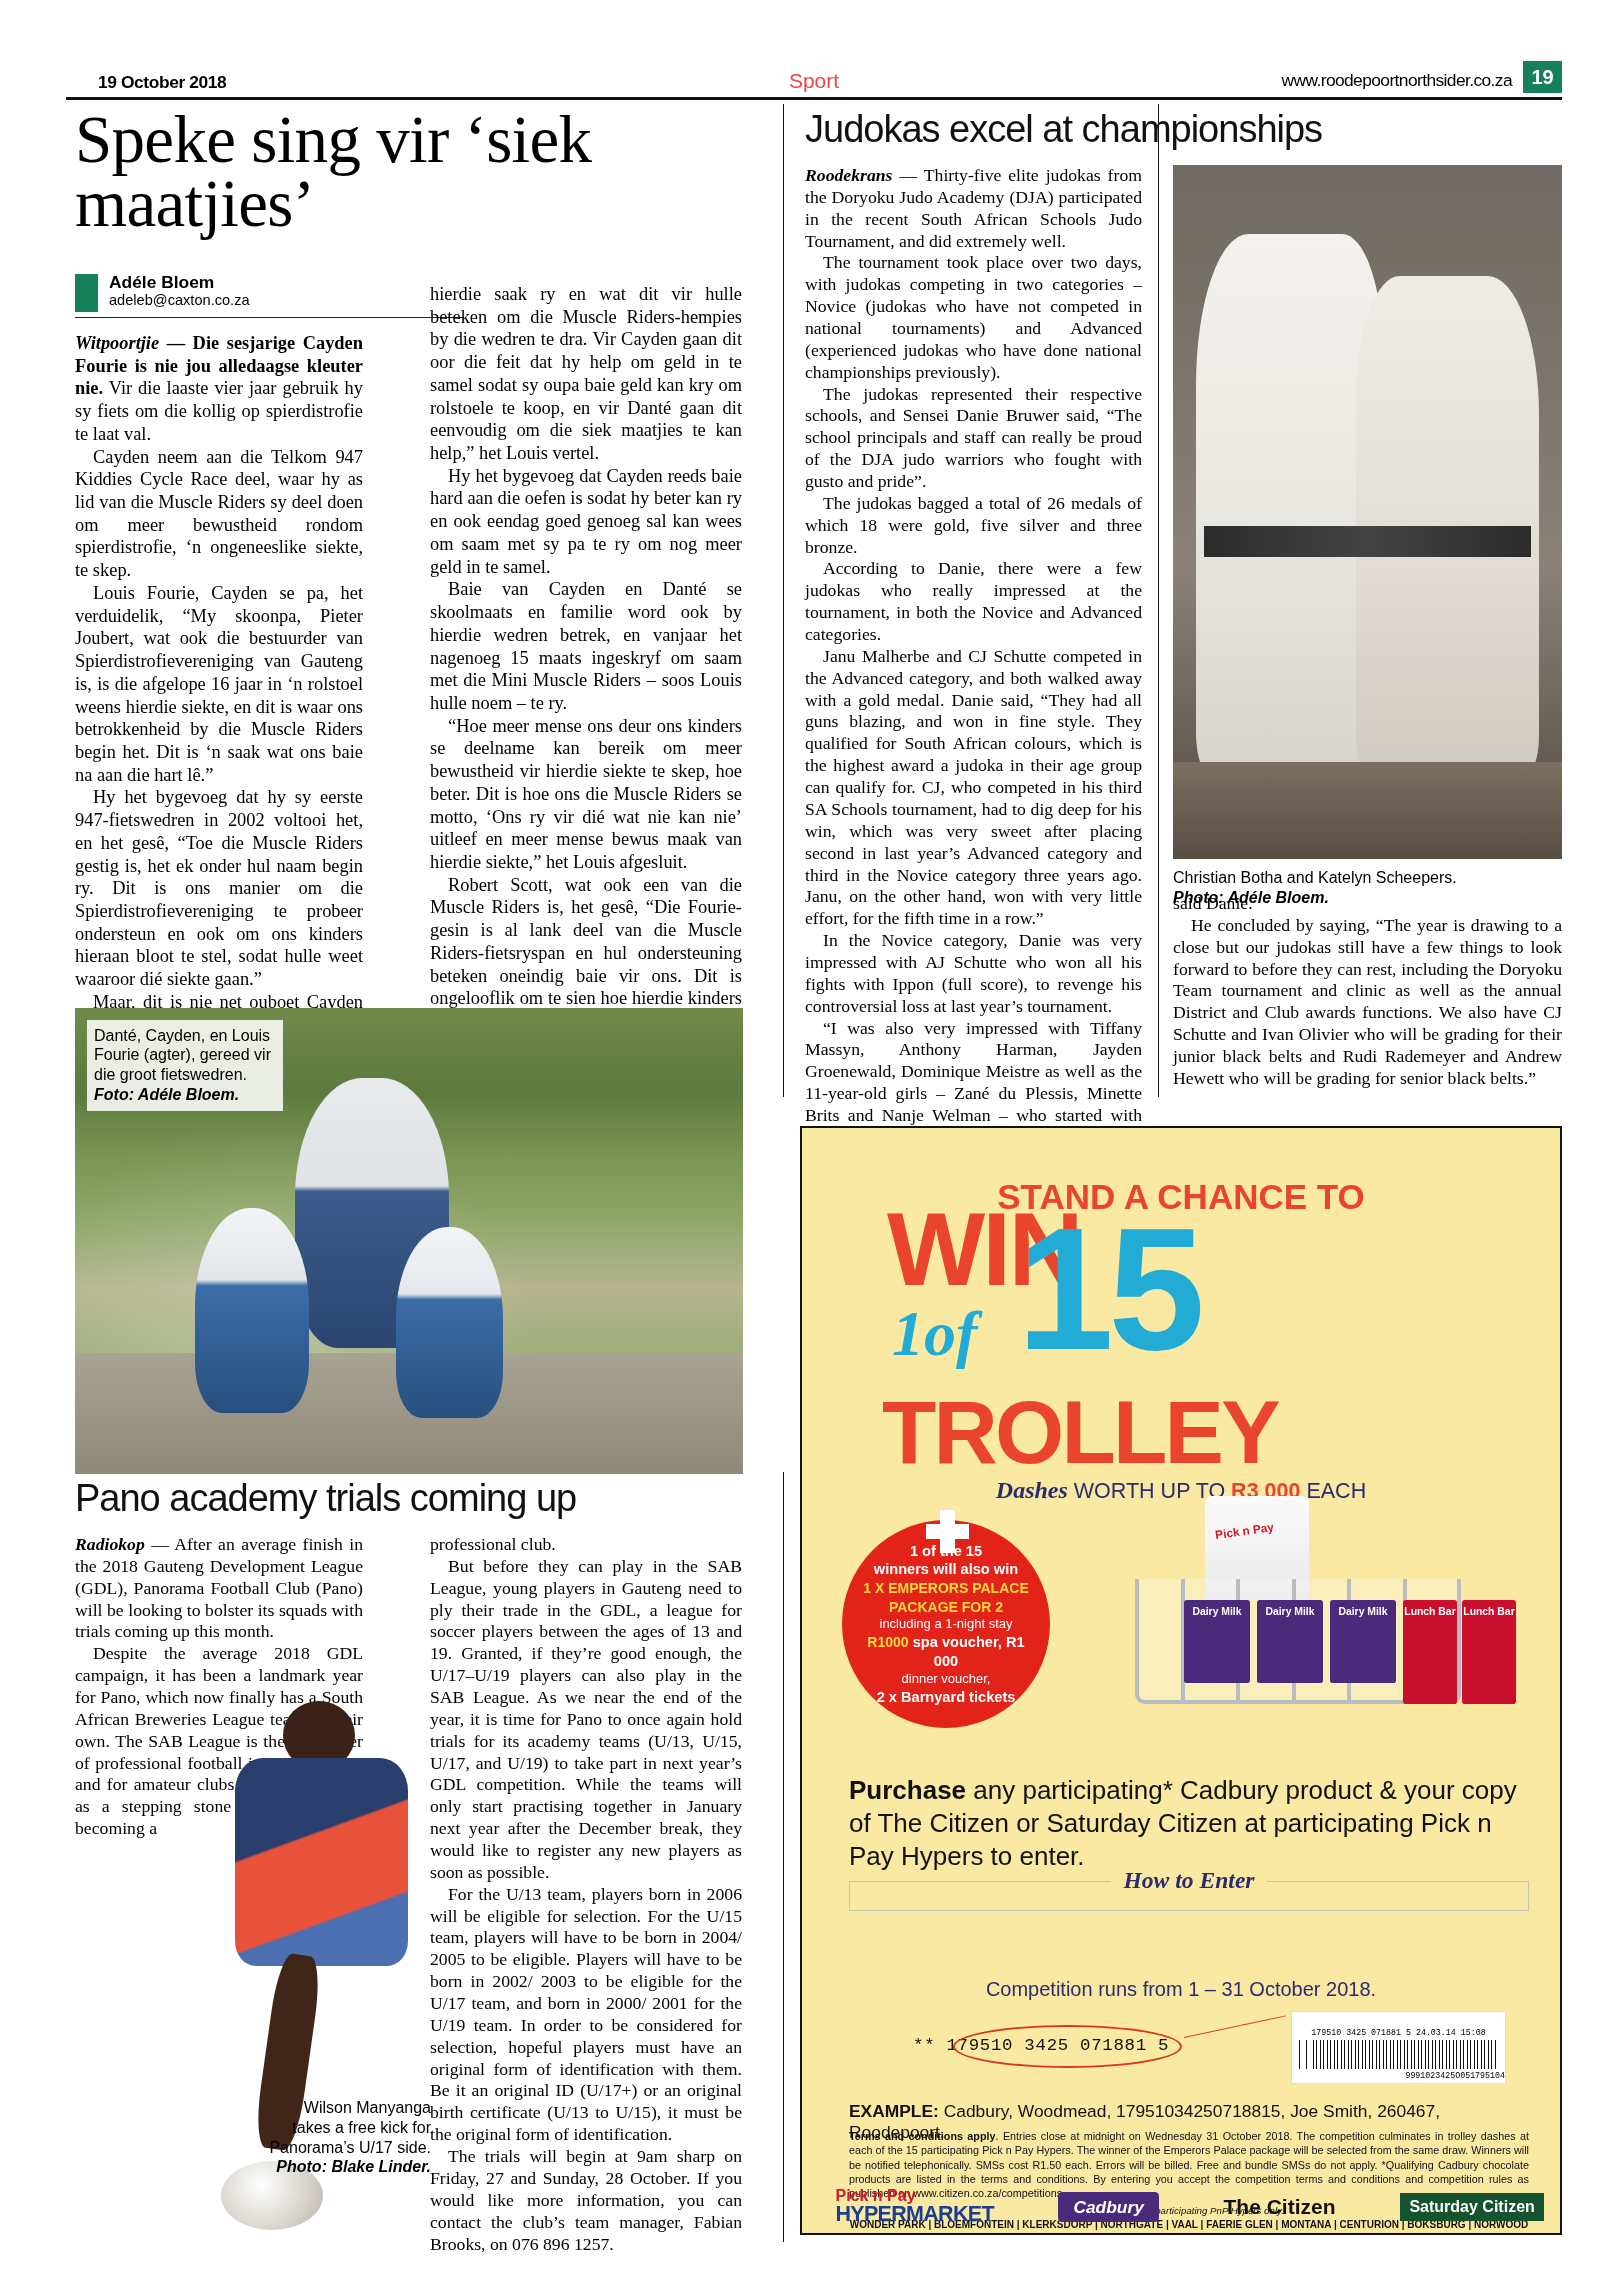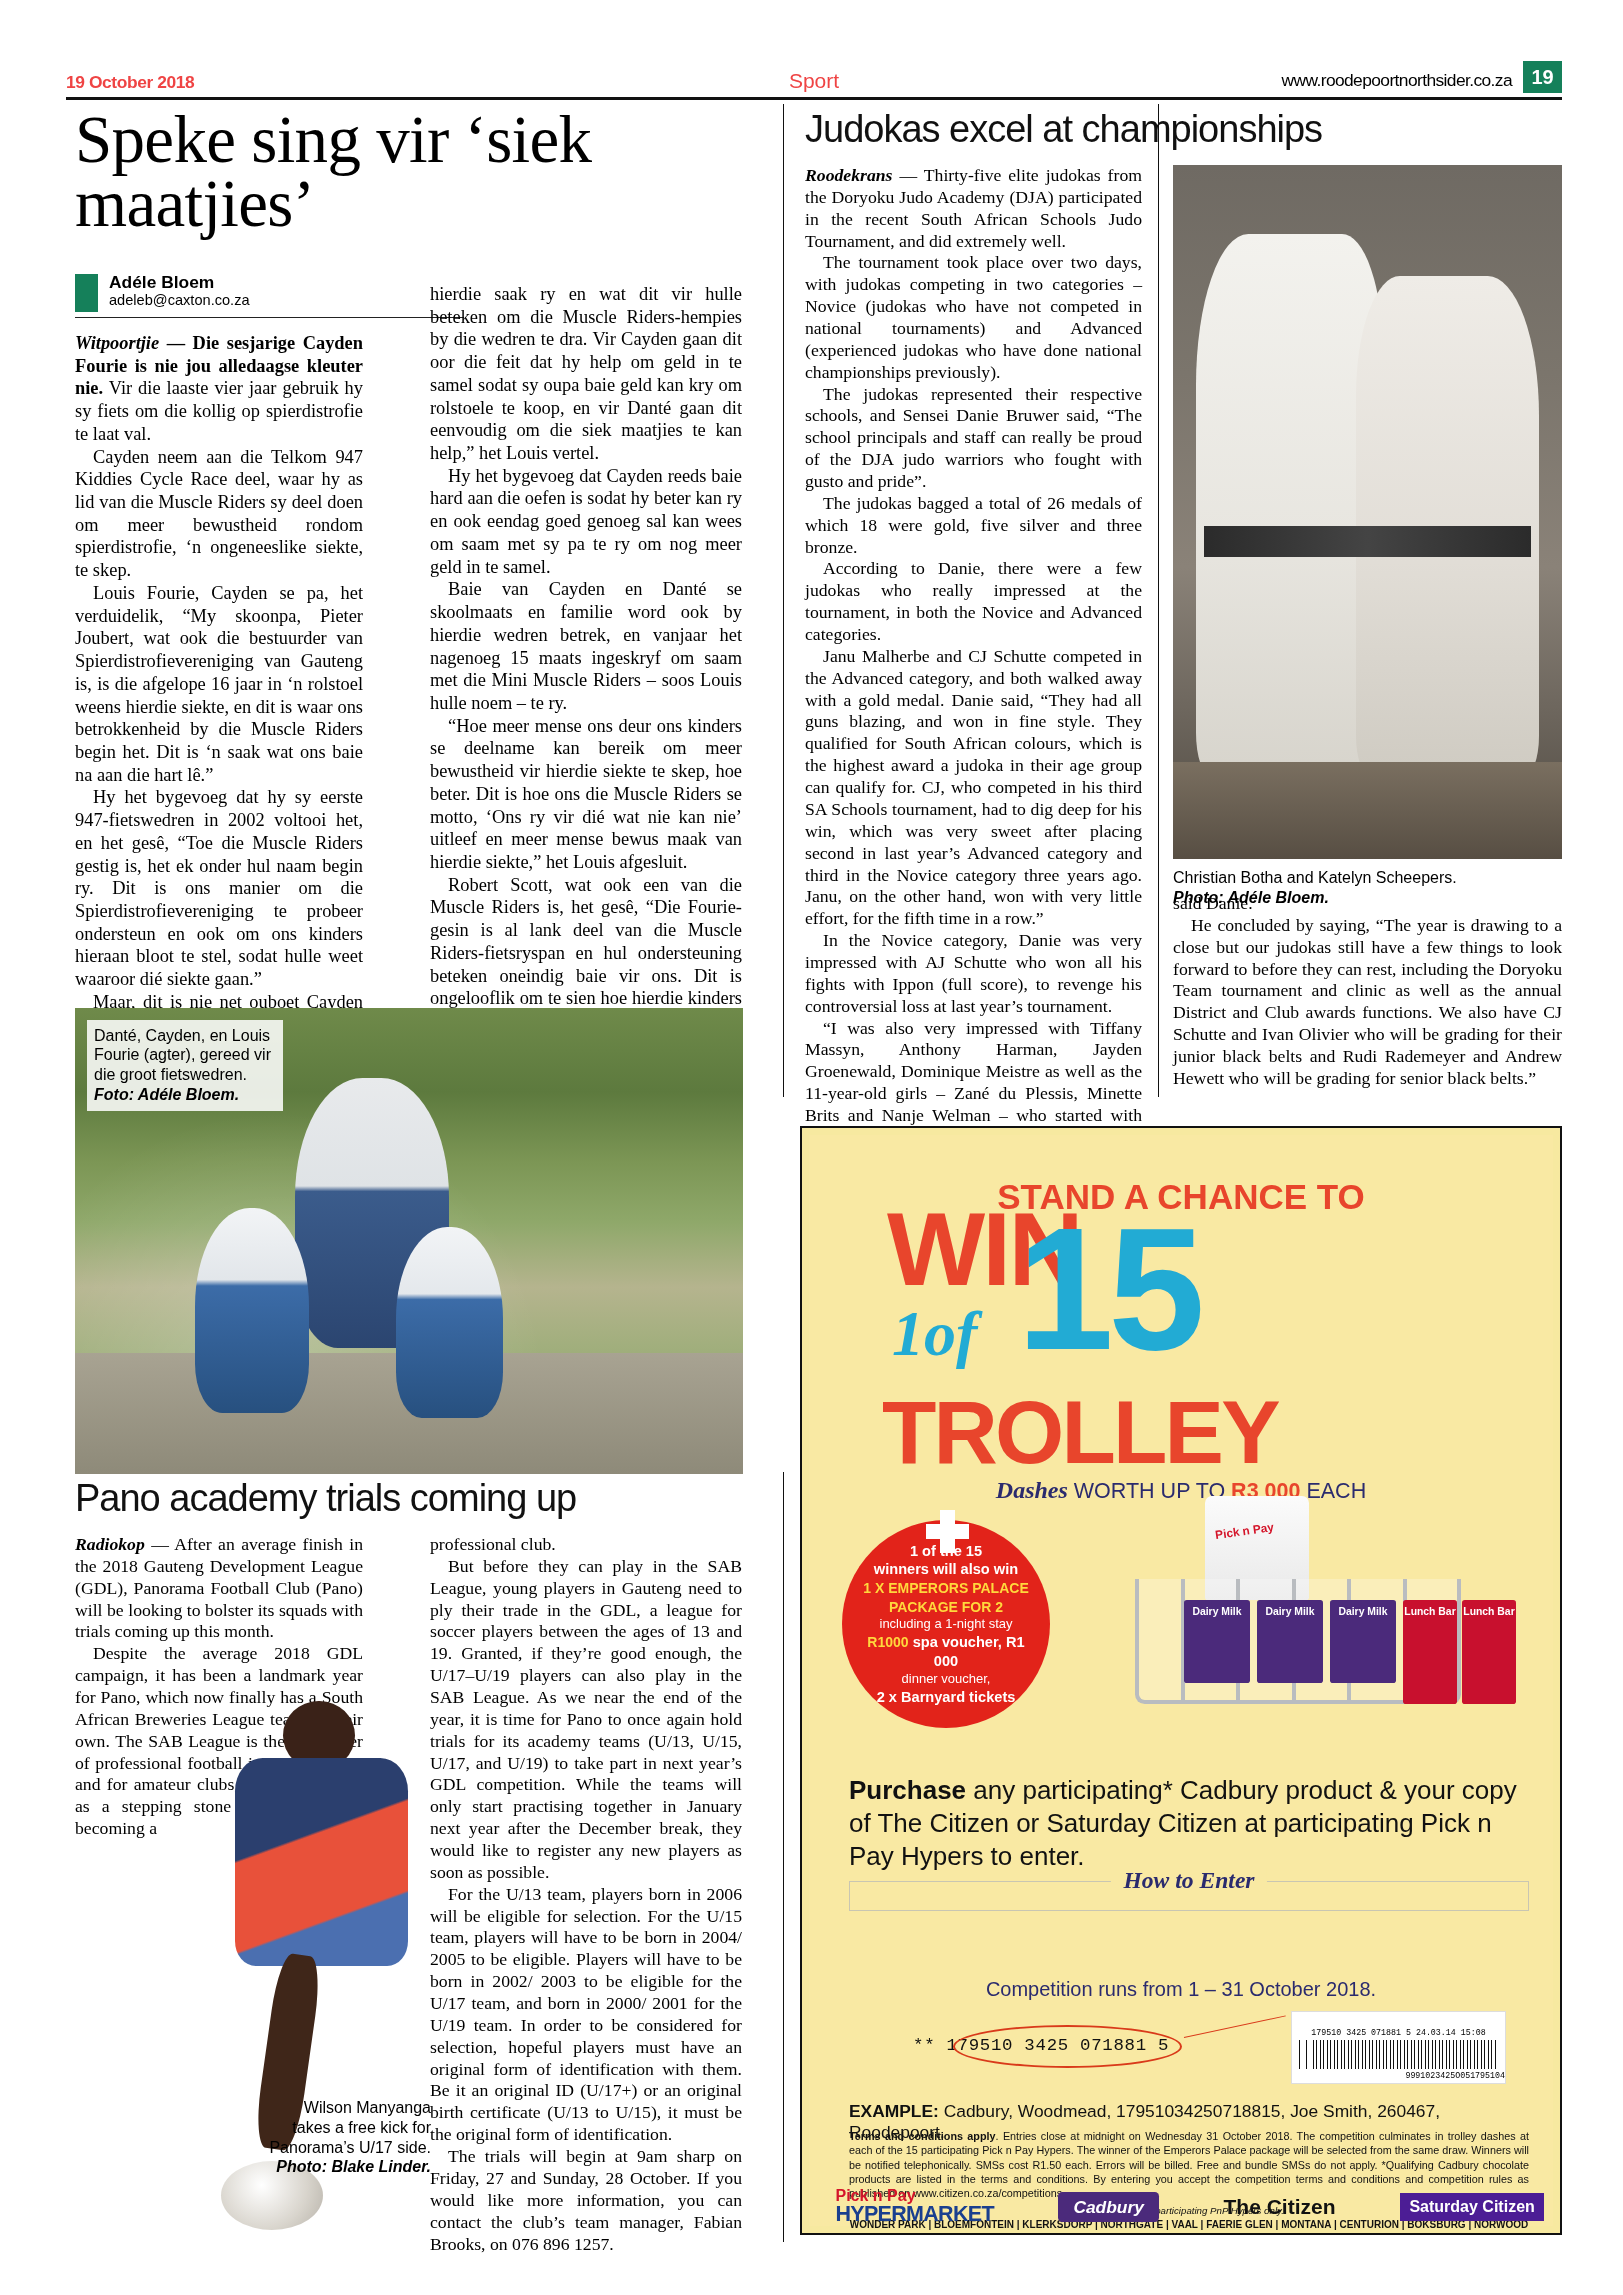--- a/index.html
+++ b/index.html
@@ -11,21 +11,21 @@
     position:relative;
     overflow:hidden;
   }
   .page { position:relative; width:1624px; height:2295px; padding:0; }
 
   
   .masthead {
     position:absolute; left:66px; top:61px; width:1496px; height:32px;
     display:flex; align-items:flex-end; justify-content:space-between;
   }
-  .mh-date { font-family:"Liberation Sans", sans-serif; font-weight:bold; font-size:17.4px; letter-spacing:-0.4px; color:#ef4444; }
+  .mh-date { font-family:"Liberation Sans", sans-serif; font-weight:bold; font-size:17.4px; letter-spacing:-0.4px; color:#000000;margin-left:32px; }
   .mh-section { font-family:"Liberation Sans", sans-serif; font-size:21px; color:#ef4444; position:absolute; left:50%; transform:translateX(-50%); bottom:0; }
   .mh-right { display:flex; align-items:flex-end; gap:0; }
   .mh-url { font-family:"Liberation Sans", sans-serif; font-size:17.4px; color:#000; letter-spacing:-0.6px; padding-bottom:2.1px; }
   .mh-pageno {
     background:#15805a; color:#fff; font-family:"Liberation Sans", sans-serif;
     font-weight:bold; font-size:20px; width:39px; height:32px;
     display:flex; align-items:center; justify-content:center; margin-left:11px;
   }
   .rule-top { position:absolute; left:66px; top:97px; width:1496px; height:2.8px; background:#111; }
 
@@ -214,21 +214,21 @@
   .ad-valid .vit { font-style:italic; }
   .ad-valid .stores { font-weight:bold; font-size:10px; }
 
   .ad-logos { position:absolute; left:14px; top:1047px; width:734px; height:50px;
     display:flex; align-items:center; justify-content:space-between; padding:0 12.5px; }
   .logo { font-family:"Liberation Sans", sans-serif; font-weight:bold; }
   .logo-pnp { color:#d4152a; font-size:16px; line-height:1.0; }
   .logo-pnp .hyper { color:#1a3f8f; font-size:21.5px; letter-spacing:-0.7px; }
   .logo-cad { background:#4b2a7b; color:#fff; font-style:italic; font-size:17.4px; padding:4.2px 15.3px; border-radius:4.2px; }
   .logo-cit { color:#111; font-size:21px; }
-  .logo-sat { background:#4c1d95; color:#fff; font-size:16px; padding:4.9px 9.7px; }
+  .logo-sat { background:#14532d; color:#fff; font-size:16px; padding:4.9px 9.7px; }
 </style>
 </head>
 <body>
 
 <div class="page">
 
   <div class="masthead">
     <div class="mh-date">19 October 2018</div>
     <div class="mh-section">Sport</div>
     <div class="mh-right">

